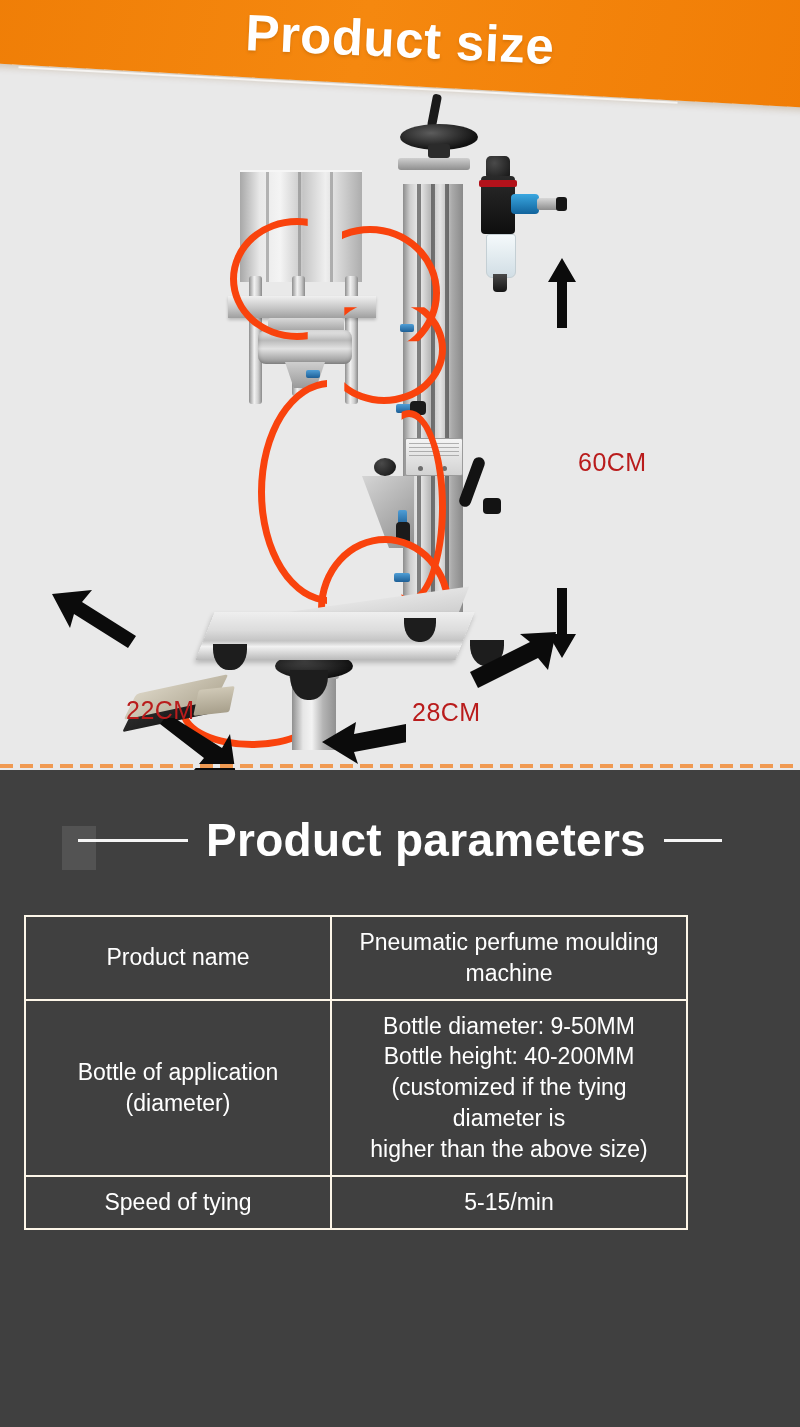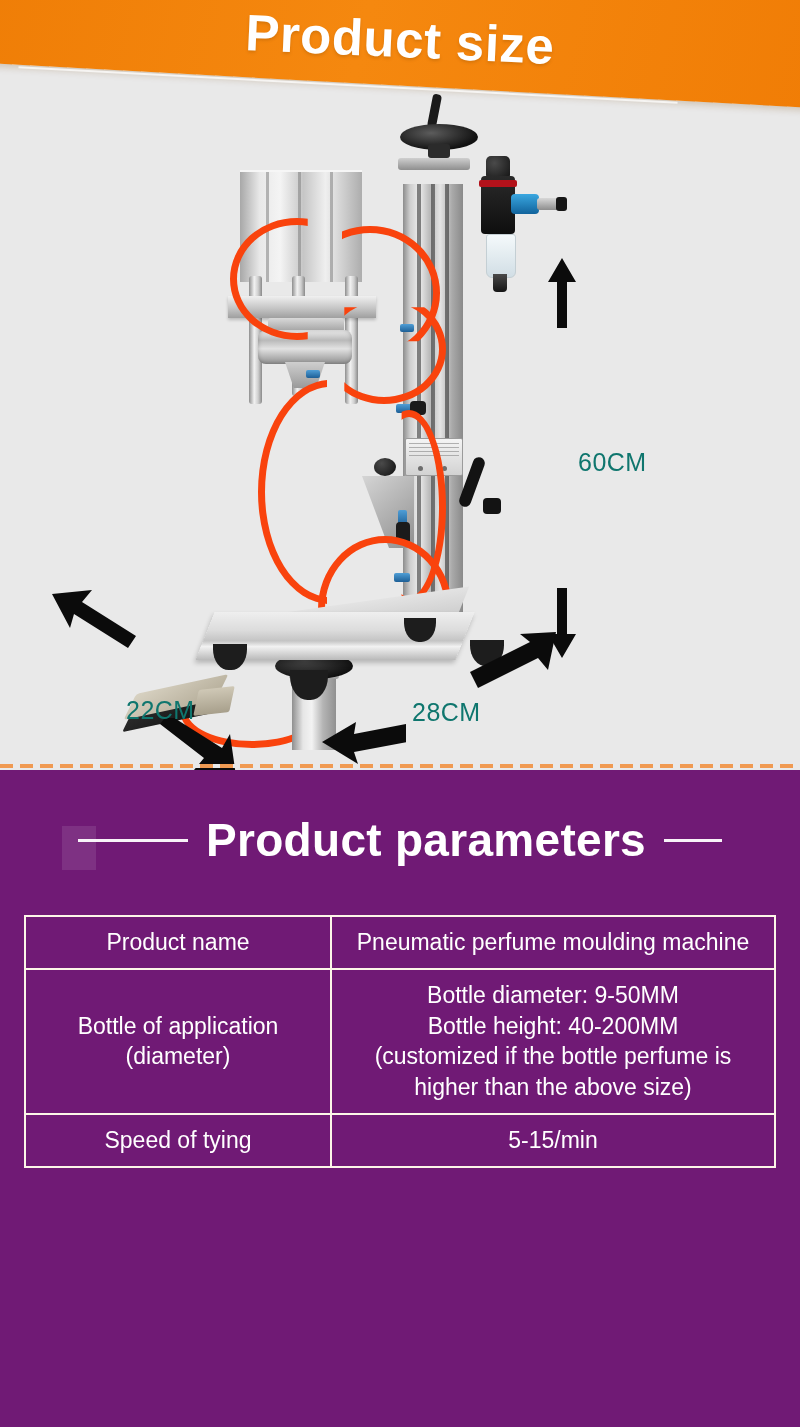--- a/index.html
+++ b/index.html
@@ -175,52 +175,52 @@
     transform:skew(-12deg,-6deg);border-radius:2px;
   }
 
   
   .fit{position:absolute;background:linear-gradient(180deg,#4f9ed6,#1d5f96);border-radius:2px;}
   .fit-b{position:absolute;background:#1b1b1b;border-radius:2px;}
 
   
   .arrow{position:absolute;}
   .dim-label{
-    position:absolute;color:#0f766e;font-size:25px;letter-spacing:.5px;
+    position:absolute;color:#b91c1c;font-size:25px;letter-spacing:.5px;
     font-family:"Liberation Sans", sans-serif;white-space:nowrap;
   }
 
   .dash-sep{
     position:absolute;left:0;top:764px;width:800px;height:4px;
     background:repeating-linear-gradient(90deg,#f09a52 0 13px,#e9e9e9 13px 20px);
   }
 
   
   .param-section{
     position:absolute;left:0;top:770px;width:800px;height:657px;
-    background:#701a75;
+    background:#404040;
   }
   .param-head{
     position:absolute;left:0;top:30px;width:800px;height:80px;
     display:flex;align-items:center;justify-content:center;gap:18px;
   }
   .ghost-sq{
     position:absolute;left:62px;top:56px;width:34px;height:44px;
     background:rgba(255,255,255,.10);
   }
   .dash{height:3px;background:#fff;opacity:.95;}
   .dash-l{width:110px;}
   .dash-r{width:58px;}
   .param-title{
     color:#fff;font-size:46px;font-weight:bold;white-space:nowrap;
     letter-spacing:.3px;
   }
 
   table.spec{
-    position:absolute;left:24px;top:145px;width:752px;
+    position:absolute;left:24px;top:145px;width:664px;
     border-collapse:collapse;
     table-layout:fixed;
     padding-left:40px;
   }
   table.spec td{
     border:2px solid #fdf6e8;
     color:#fff;
     vertical-align:middle;
     padding:10px 14px;
     font-size:23px;
@@ -362,21 +362,21 @@
           <td class="val">Pneumatic perfume moulding machine</td>
         </tr>
         <tr>
           <td class="key">
             <div>Bottle of application</div>
             <div>(diameter)</div>
           </td>
           <td class="val val-lines">
             <div>Bottle diameter: 9-50MM</div>
             <div>Bottle height: 40-200MM</div>
-            <div>(customized if the bottle perfume is</div>
+            <div>(customized if the tying diameter is</div>
             <div>higher than the above size)</div>
           </td>
         </tr>
         <tr>
           <td class="key">Speed of tying</td>
           <td class="val">5-15/min</td>
         </tr>
       </tbody>
     </table>
   </div>

